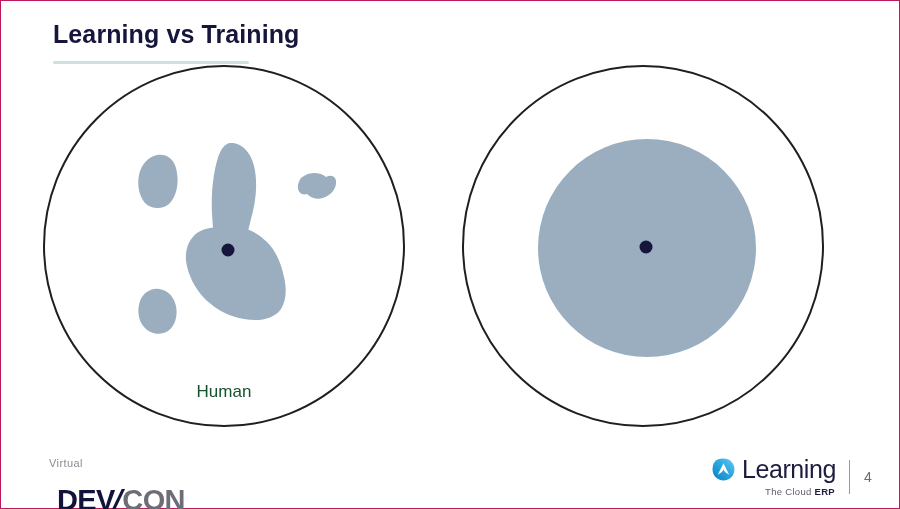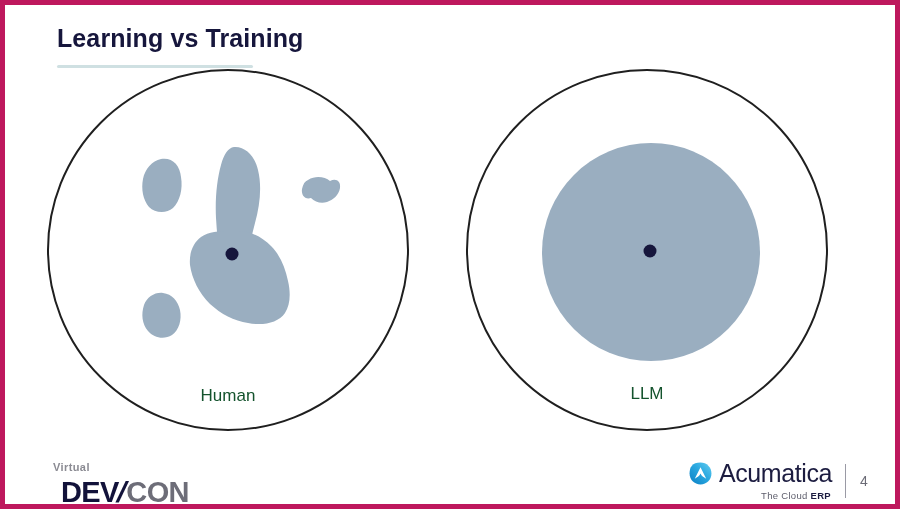--- a/index.html
+++ b/index.html
@@ -12,21 +12,21 @@
     height: 509px;
     position: relative;
     overflow: hidden;
     font-family: "Liberation Sans", sans-serif;
     -webkit-font-smoothing: antialiased;
   }
   .slide {
     position: absolute;
     inset: 0;
     background: #ffffff;
-    border: 5px solid #be185d;
+    border: 1px solid #be185d;
     box-sizing: border-box;
   }
 
   
   .title-block {
     position: absolute;
     left: 52px;
     top: 20px;
   }
   .slide-title {
@@ -70,22 +70,21 @@
   .footer-left {
     position: absolute;
     left: 48px;
     top: 457px;
     line-height: 1;
   }
   .devcon-virtual {
     font-size: 11px;
     color: #8b8b93;
     letter-spacing: 0.4px;
-    margin-bottom: 5px;
-    font-weight: bold;
+    margin-bottom: 17px;
   }
   .devcon-wordmark {
     font-size: 29px;
     font-weight: bold;
     letter-spacing: -0.6px;
     line-height: 1;
     white-space: nowrap;
   }
   .devcon-dev { color: #12123a; margin-left: 8px; }
   .devcon-slash {
@@ -184,42 +183,41 @@
     <text x="-9999" y="-9999"></text>
 
     <circle cx="642" cy="245" r="180" fill="none" stroke="#1f1f1f" stroke-width="2"></circle>
 
     <circle cx="646" cy="247" r="109" fill="#9aaec0"></circle>
 
     <circle cx="645" cy="246" r="6.5" fill="#16163c"></circle>
   </svg>
 
   <div class="venn-label label-human">Human</div>
-  <div class="venn-label label-llm">LLM</div>
 
   <div class="footer-left">
     <div class="devcon-virtual">Virtual</div>
     <div class="devcon-wordmark"><span class="devcon-dev">DEV</span><span class="devcon-slash">/</span><span class="devcon-con">CON</span></div>
   </div>
 
   <div class="footer-right">
     <div class="acumatica-lockup">
       <div class="acumatica-row">
         <svg width="25" height="25" viewBox="0 0 48 48" xmlns="http://www.w3.org/2000/svg">
           <defs>
             <linearGradient id="acuGrad" x1="0" y1="1" x2="1" y2="0">
               <stop offset="0%" stop-color="#0b7fc4"></stop>
               <stop offset="55%" stop-color="#2aa8e0"></stop>
               <stop offset="100%" stop-color="#63cdf0"></stop>
             </linearGradient>
           </defs>
           <path d="M24 3 C36 3 45 12 45 24 C45 36 36 45 24 45 C12 45 3 36 3 24 C3 12 8 3 24 3 Z" fill="url(#acuGrad)"></path>
           <path d="M24 12 L35 34 C30 31 26 29 24 24 C22 29 18 31 13 34 Z" fill="#ffffff"></path>
         </svg>
-        <span class="acumatica-name">Acumatica</span>
+        <span class="acumatica-name">Learning</span>
       </div>
       <div class="acumatica-tag"><span>The Cloud </span><b>ERP</b></div>
     </div>
     <div class="footer-divider"></div>
     <div class="page-number">4</div>
   </div>
 
 </div>
 
 </body></html>

